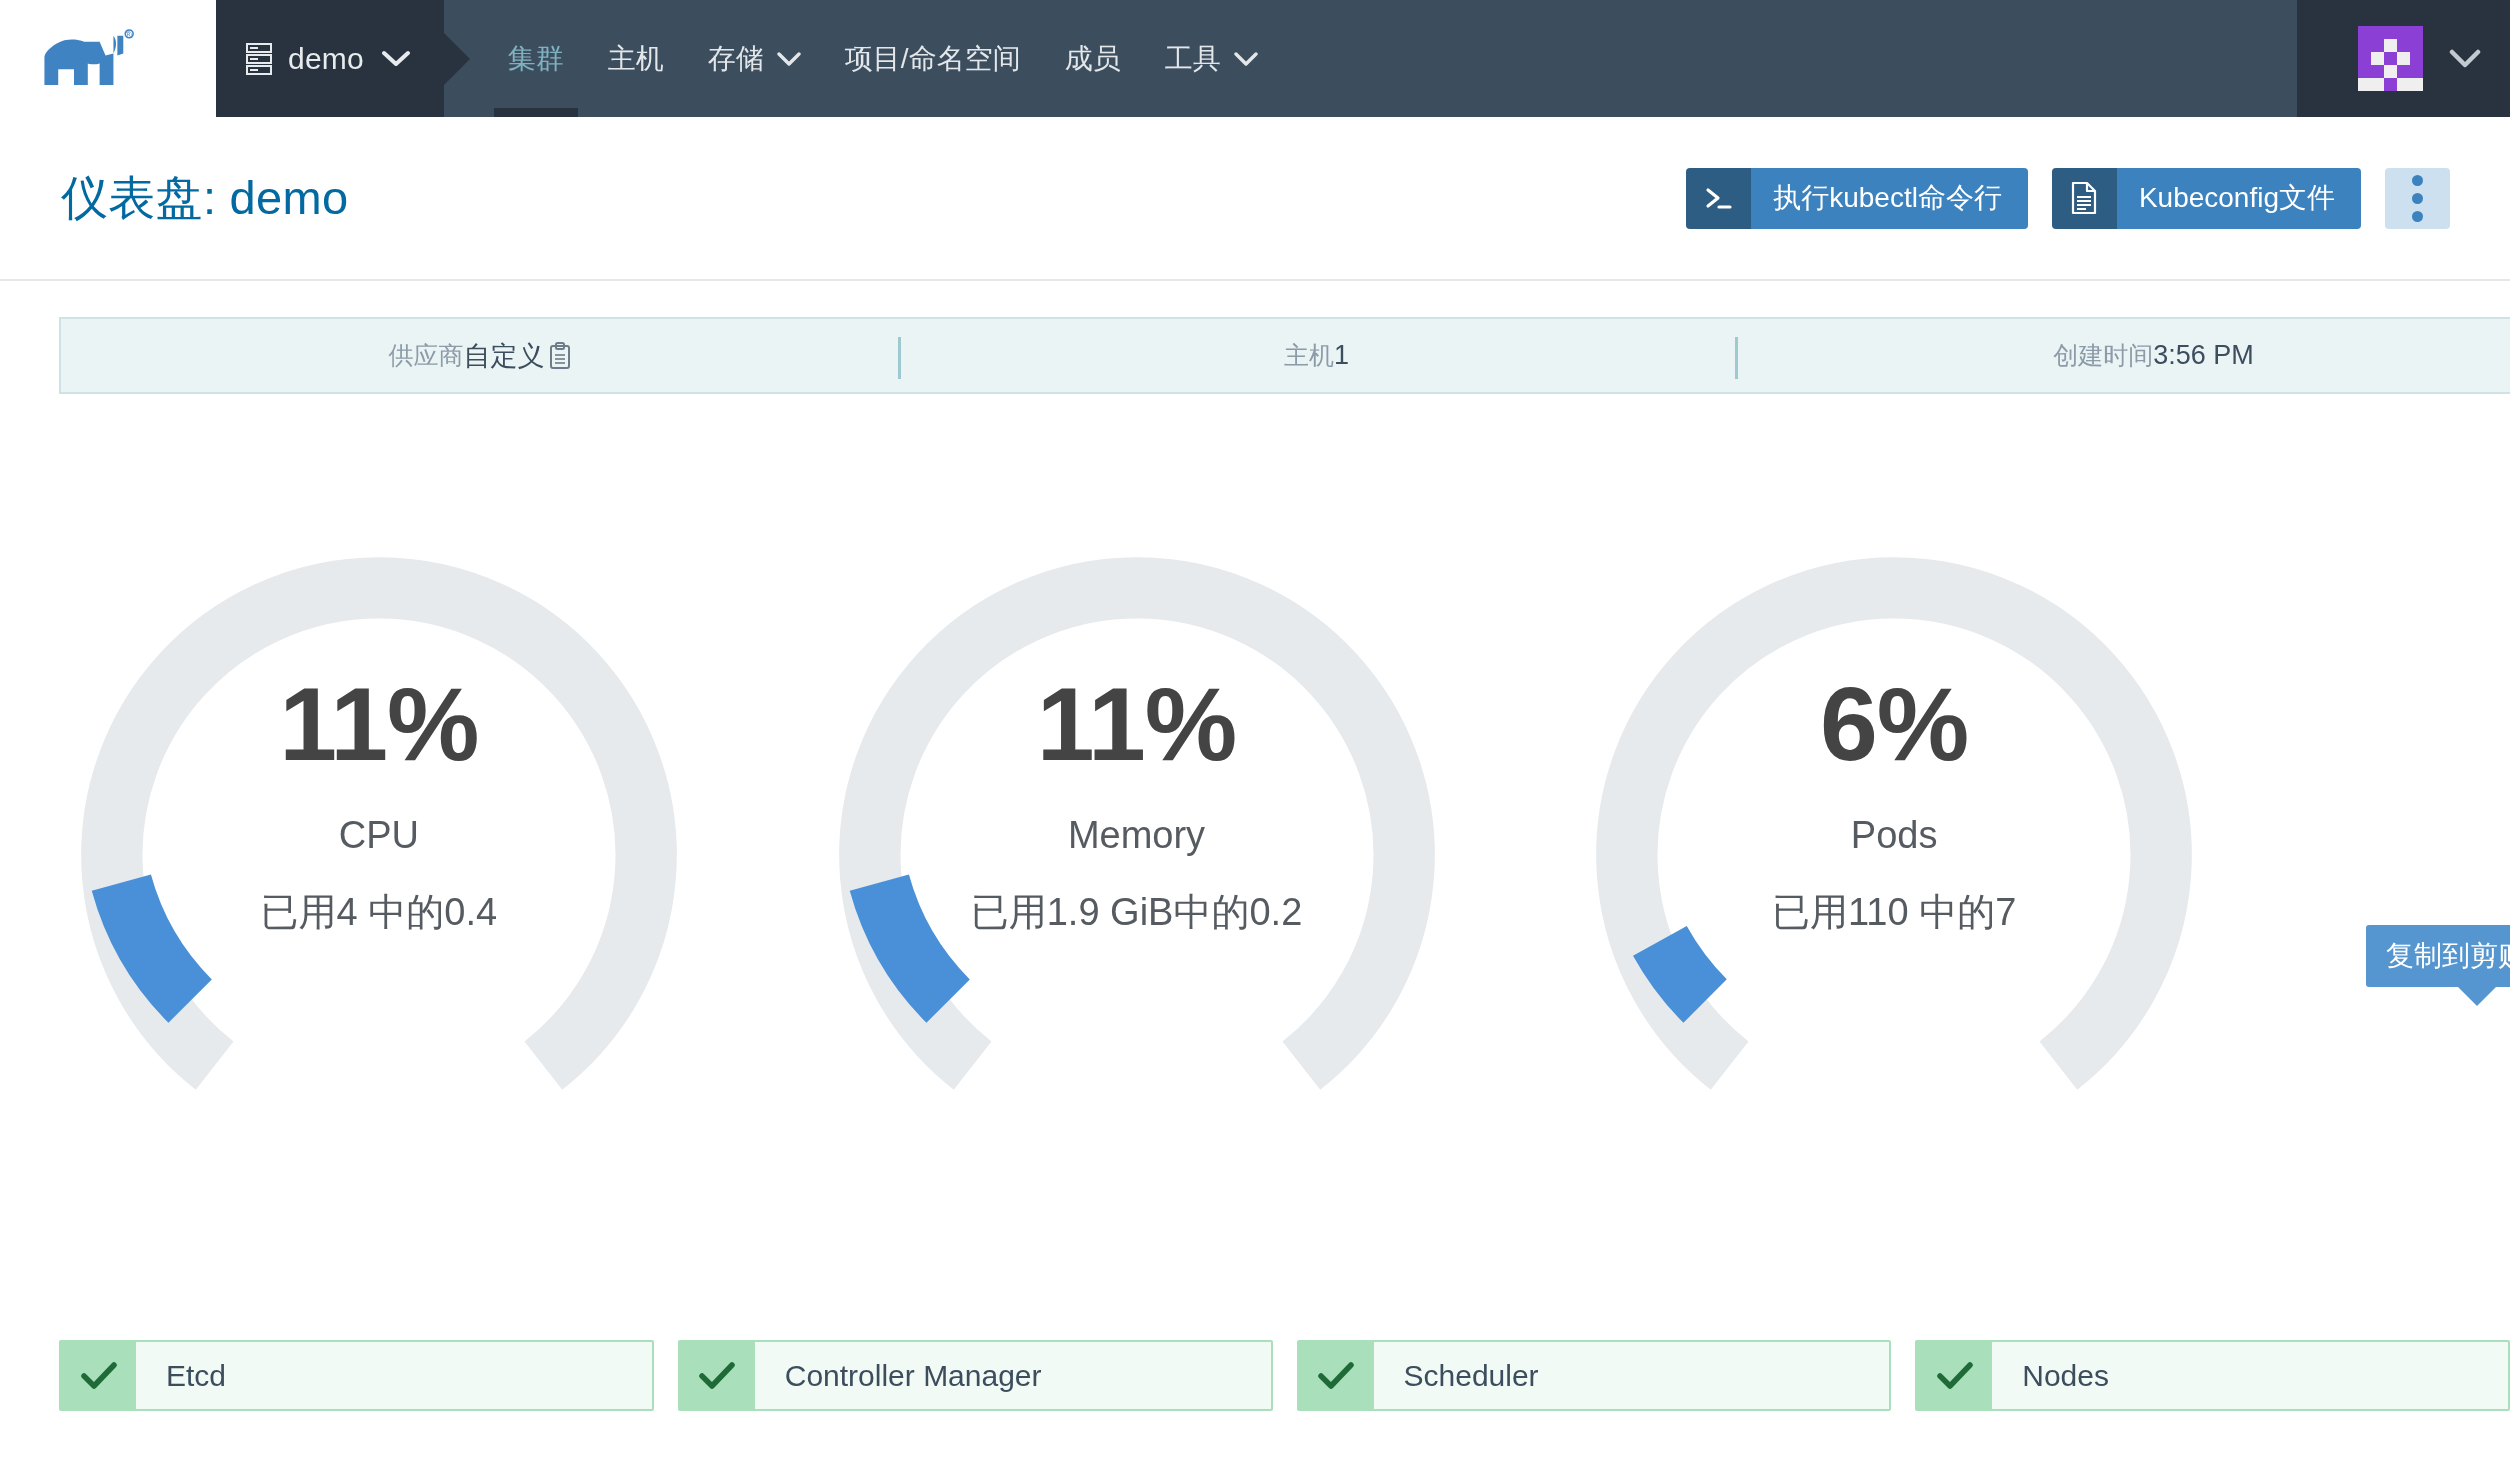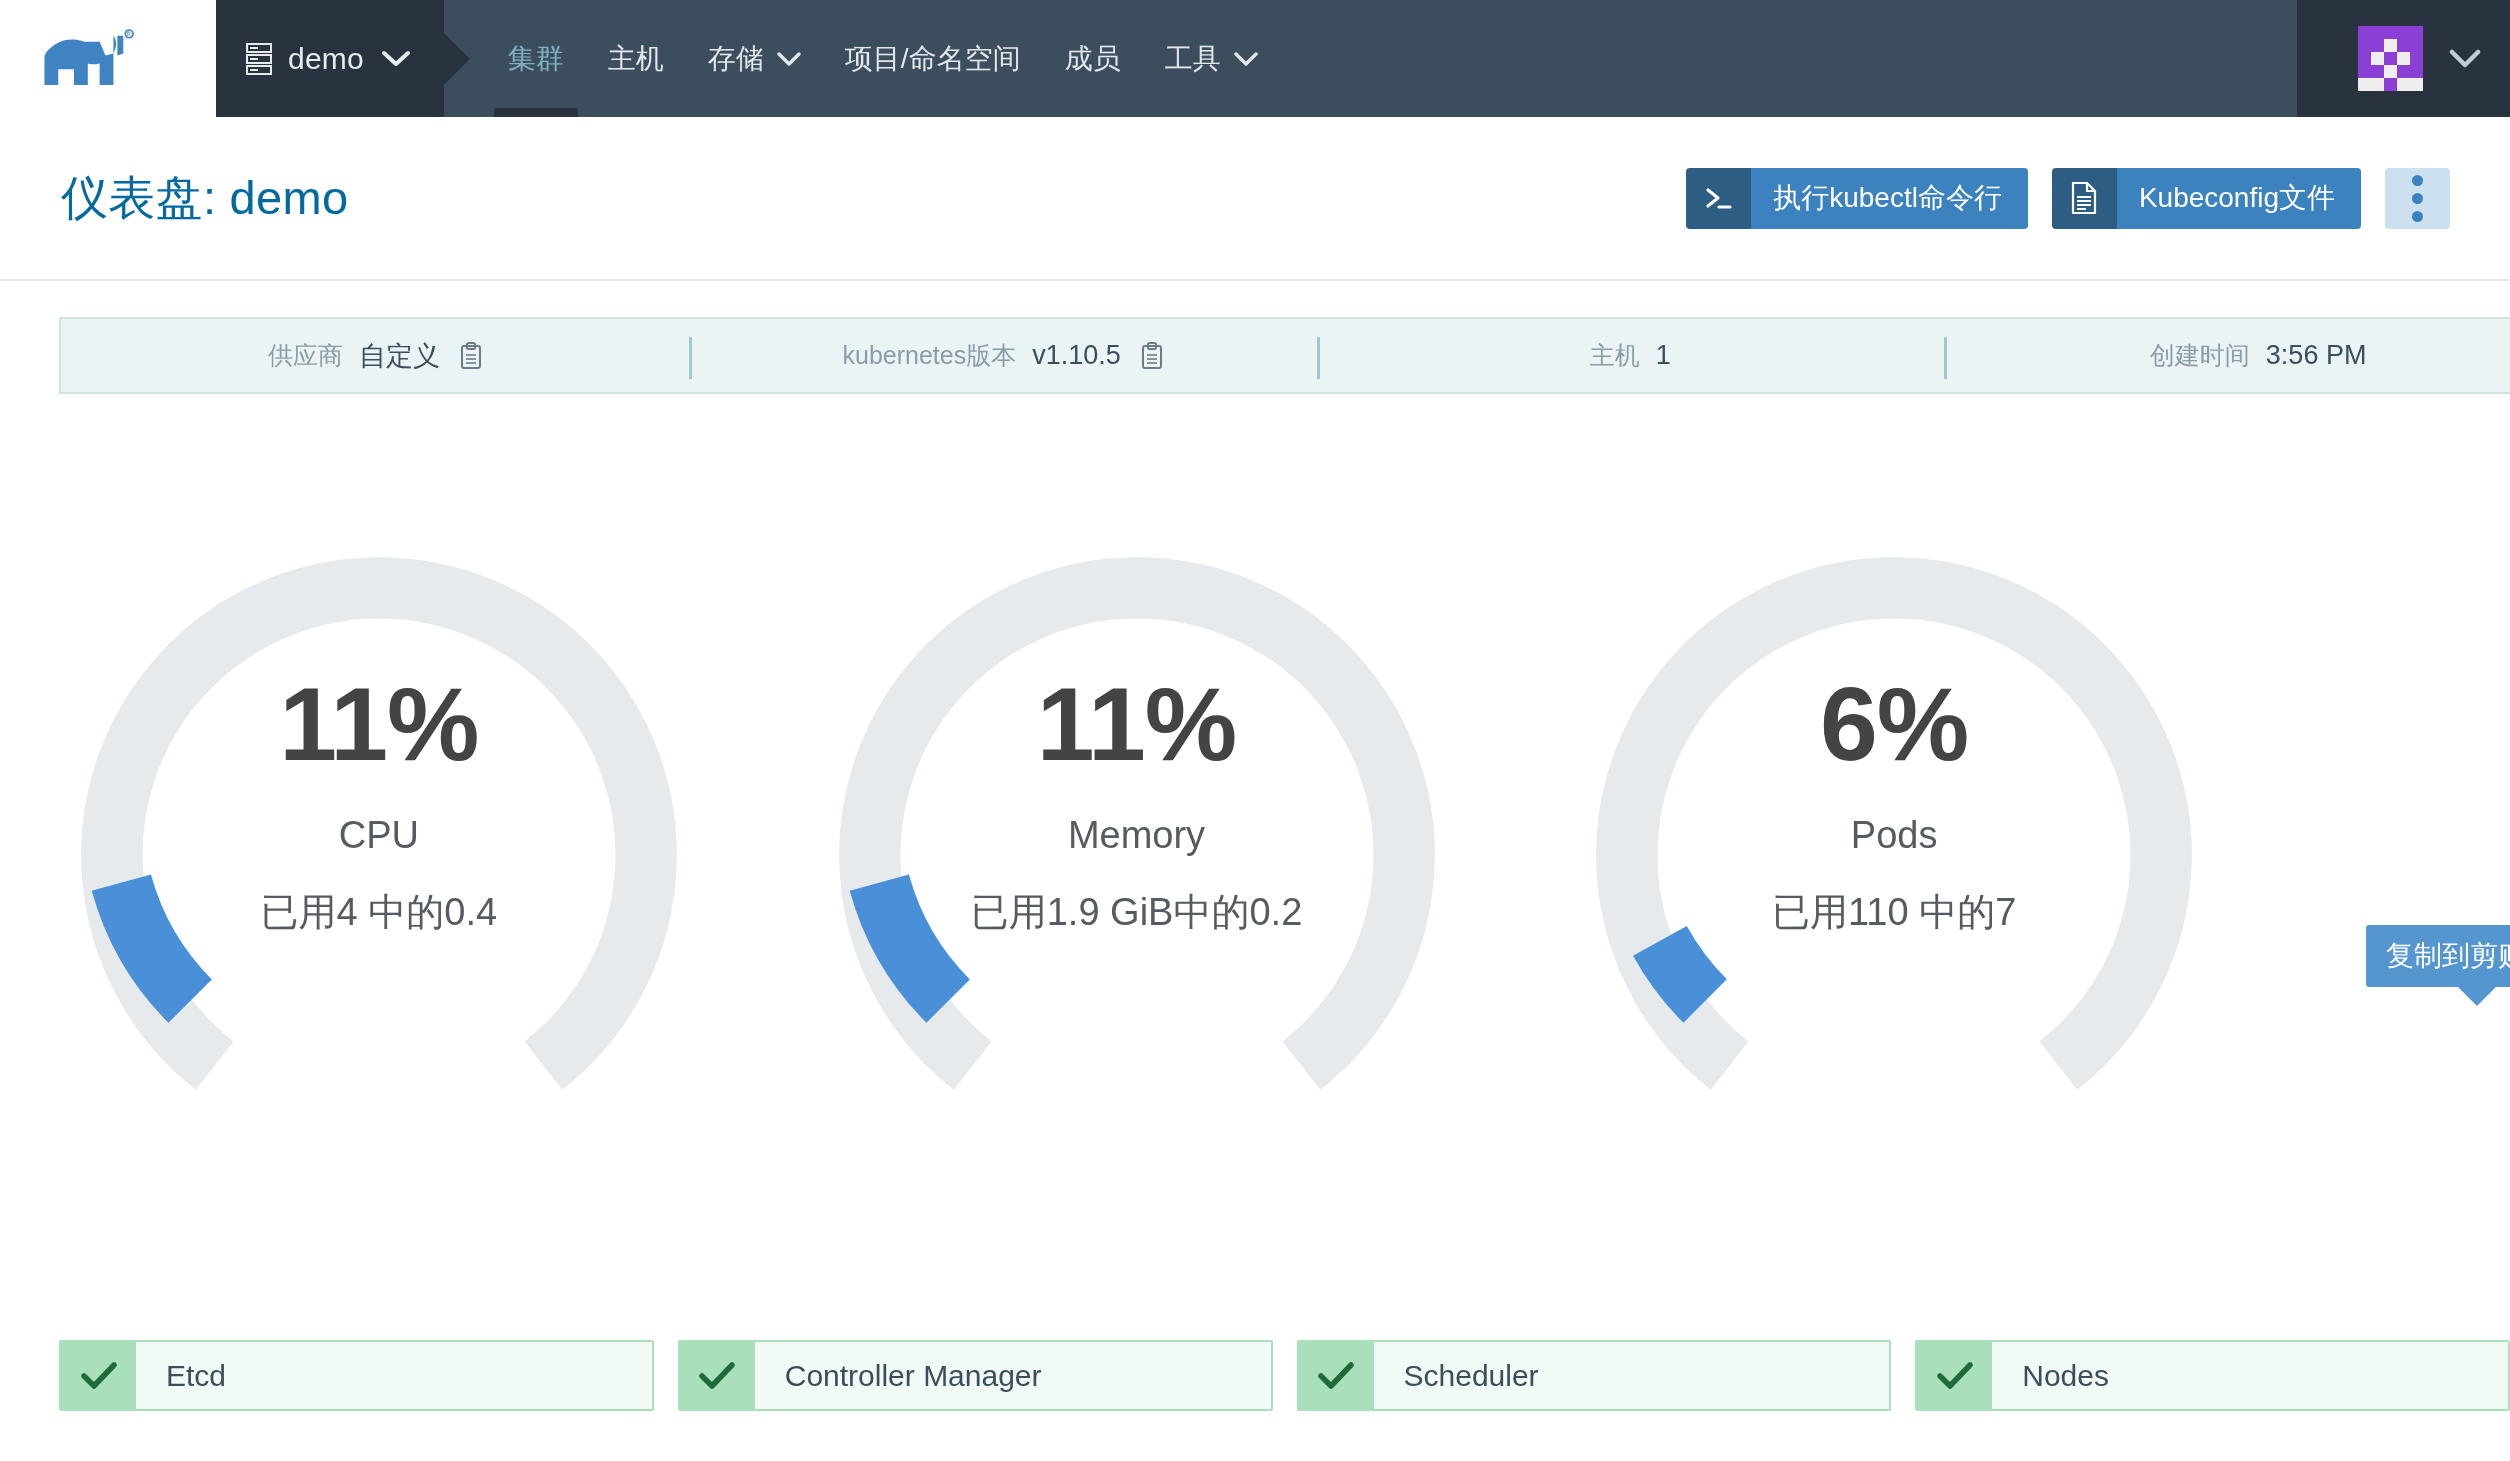--- a/index.html
+++ b/index.html
@@ -120,21 +120,21 @@
   .info-strip {
     position: absolute; top: 317px; left: 59px;
     width: 2515px; height: 77px;
     background: #EAF4F5;
     border: 2px solid #CFE3E6;
     display: flex; align-items: center;
   }
   .info-cell {
     flex: 1 1 0; height: 100%;
     display: flex; align-items: center; justify-content: center;
-    gap: 16px; position: relative;
+    gap: 0; position: relative;
   }
   .info-cell + .info-cell::before {
     content: ""; position: absolute; left: 0; top: 18px;
     width: 3px; height: 42px; background: #9FC9D0;
   }
   .info-key { font-size: 25px; color: #8C9BA8; }
   .info-val { font-size: 27px; color: #3C4D5E; }
   .clip-icon { display: block; margin-left: 4px; cursor: pointer; }
 
   
@@ -310,31 +310,20 @@
     <span class="info-val">自定义</span>
     <svg class="clip-icon" width="22" height="28" viewBox="0 0 22 28">
       <rect x="2" y="4" width="18" height="22" rx="2" fill="none" stroke="#6E7C89" stroke-width="2"></rect>
       <rect x="7" y="1" width="8" height="6" rx="1.5" fill="none" stroke="#6E7C89" stroke-width="2"></rect>
       <line x1="6" y1="13" x2="16" y2="13" stroke="#6E7C89" stroke-width="1.6"></line>
       <line x1="6" y1="17" x2="16" y2="17" stroke="#6E7C89" stroke-width="1.6"></line>
       <line x1="6" y1="21" x2="16" y2="21" stroke="#6E7C89" stroke-width="1.6"></line>
     </svg>
   </div>
 
-  <div class="info-cell">
-    <span class="info-key">kubernetes版本</span>
-    <span class="info-val">v1.10.5</span>
-    <svg class="clip-icon" width="22" height="28" viewBox="0 0 22 28">
-      <rect x="2" y="4" width="18" height="22" rx="2" fill="none" stroke="#6E7C89" stroke-width="2"></rect>
-      <rect x="7" y="1" width="8" height="6" rx="1.5" fill="none" stroke="#6E7C89" stroke-width="2"></rect>
-      <line x1="6" y1="13" x2="16" y2="13" stroke="#6E7C89" stroke-width="1.6"></line>
-      <line x1="6" y1="17" x2="16" y2="17" stroke="#6E7C89" stroke-width="1.6"></line>
-      <line x1="6" y1="21" x2="16" y2="21" stroke="#6E7C89" stroke-width="1.6"></line>
-    </svg>
-  </div>
 
   <div class="info-cell">
     <span class="info-key">主机</span>
     <span class="info-val">1</span>
   </div>
 
   <div class="info-cell">
     <span class="info-key">创建时间</span>
     <span class="info-val">3:56 PM</span>
   </div>

